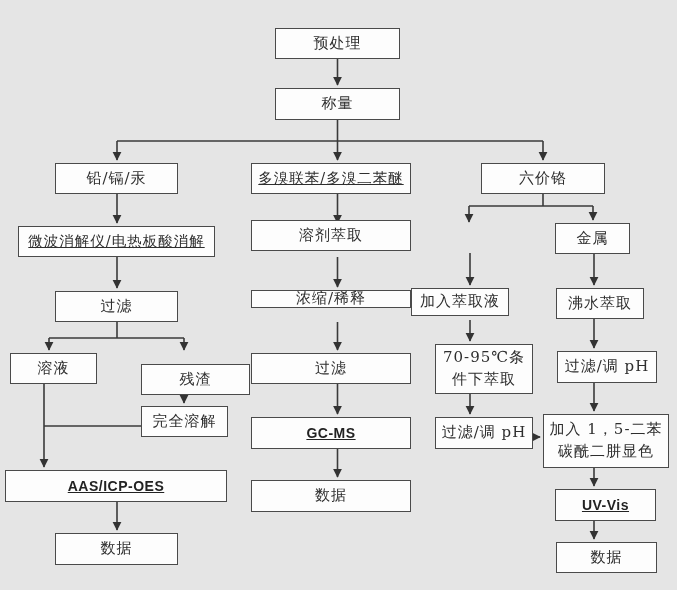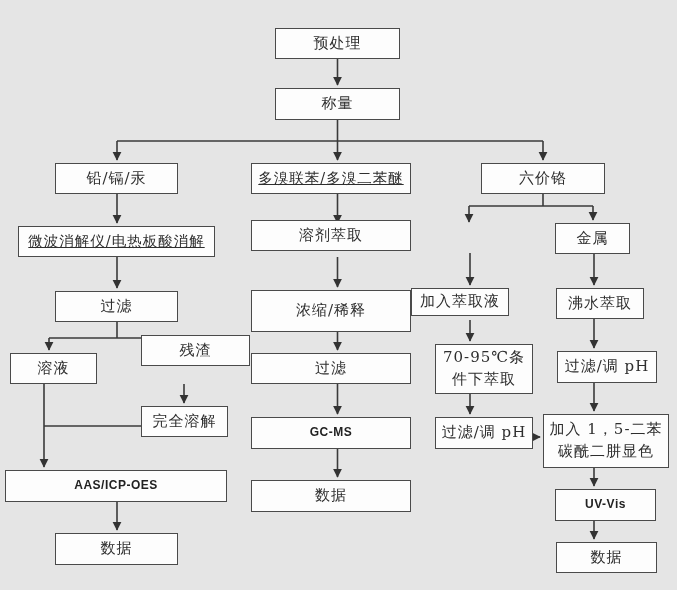--- a/index.html
+++ b/index.html
@@ -21,22 +21,23 @@
     font-size:15px;
     letter-spacing:1px;
     line-height:1.45;
     color:#2e2e2e;
     white-space:pre-line;
   }
   .latin{
     font-family:"Liberation Sans","DejaVu Sans",sans-serif;
     font-weight:bold;
     letter-spacing:0.5px;
-    font-size:12px;
+    font-size:14px;
     color:#222;
+    text-decoration:underline;
   }
   .small{font-size:14.5px;text-decoration:underline;}
 </style>
 </head>
 <body>
 
 <div class="canvas">
 
   <svg class="wires" viewBox="0 0 677 590" xmlns="http://www.w3.org/2000/svg">
     <defs>
@@ -89,28 +90,28 @@
     </g>
   </svg>
 
   <div class="node" style="left:275px;top:28px;width:125px;height:31px">预处理</div>
   <div class="node" style="left:55px;top:163px;width:123px;height:31px">铅/镉/汞</div>
 
   <div class="node" style="left:275px;top:88px;width:125px;height:32px">称量</div>
   <div class="node small" style="left:18px;top:226px;width:197px;height:31px">微波消解仪/电热板酸消解</div>
   <div class="node" style="left:55px;top:291px;width:123px;height:31px">过滤</div>
   <div class="node" style="left:10px;top:353px;width:87px;height:31px">溶液</div>
-  <div class="node" style="left:141px;top:335px;width:109px;height:31px">残渣</div>
+  <div class="node" style="left:141px;top:364px;width:109px;height:31px">残渣</div>
   <div class="node" style="left:141px;top:406px;width:87px;height:31px">完全溶解</div>
   <div class="node latin" style="left:5px;top:470px;width:222px;height:32px">AAS/ICP-OES</div>
   <div class="node" style="left:55px;top:533px;width:123px;height:32px">数据</div>
 
   <div class="node small" style="left:251px;top:163px;width:160px;height:31px">多溴联苯/多溴二苯醚</div>
   <div class="node" style="left:251px;top:220px;width:160px;height:31px">溶剂萃取</div>
-  <div class="node" style="left:251px;top:290px;width:160px;height:42px">浓缩/稀释</div>
+  <div class="node" style="left:251px;top:290px;width:160px;height:18px">浓缩/稀释</div>
   <div class="node" style="left:251px;top:353px;width:160px;height:31px">过滤</div>
   <div class="node latin" style="left:251px;top:417px;width:160px;height:32px">GC-MS</div>
   <div class="node" style="left:251px;top:480px;width:160px;height:32px">数据</div>
 
   <div class="node" style="left:481px;top:163px;width:124px;height:31px">六价铬</div>
   <div class="node" style="left:555px;top:223px;width:75px;height:31px">金属</div>
 
   <div class="node" style="left:411px;top:288px;width:98px;height:28px">加入萃取液</div>
   <div class="node" style="left:435px;top:344px;width:98px;height:50px">70-95℃条
 件下萃取</div>

